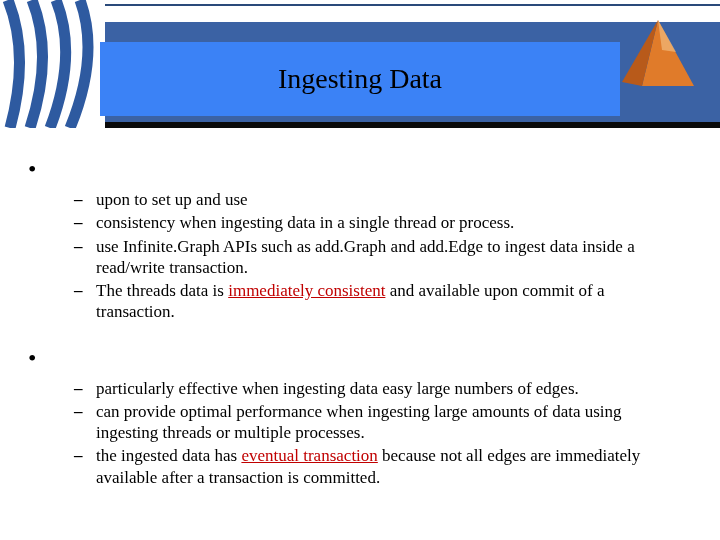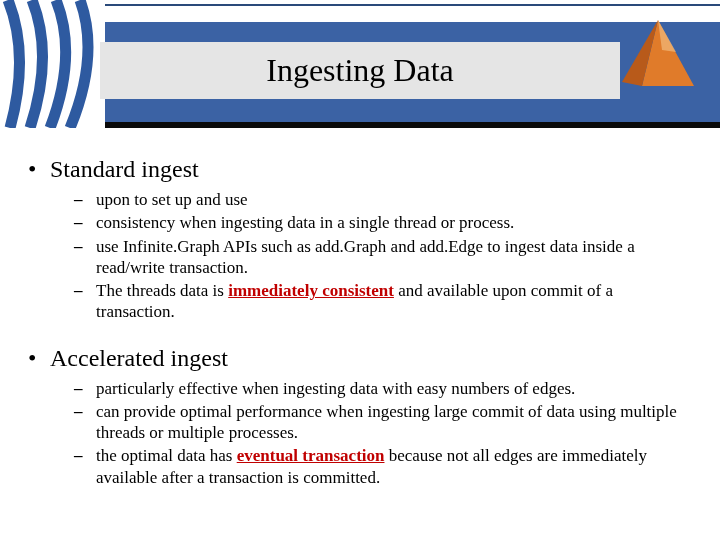--- a/index.html
+++ b/index.html
@@ -57,27 +57,27 @@
     width: 80px;
     height: 78px;
     z-index: 3;
   }
   .title {
     position: absolute;
     top: 42px;
     left: 0;
     right: 0;
     text-align: center;
-    font-size: 32px;
+    font-size: 28px;
     color: #000;
     z-index: 4;
-    background: #e5e5e5;
+    background: #3b82f6;
     width: 520px;
     margin-left: 100px;
-    padding: 10px 0;
+    padding: 21px 0;
   }
   .content {
     padding: 30px 26px 0 26px;
     font-size: 20px;
     color: #000;
   }
   .bullet-main {
     display: flex;
     align-items: baseline;
     margin-bottom: 6px;
@@ -100,21 +100,21 @@
     line-height: 1.25;
     margin-bottom: 2px;
   }
   .sub-item .dash {
     width: 22px;
     flex-shrink: 0;
     font-weight: bold;
   }
   .sub-item .txt { flex: 1; padding-right: 8px; }
   .red { color: #c00000; }
-  .underline { text-decoration: underline; font-weight: bold; }
+  .underline { text-decoration: underline; }
 </style>
 </head>
 <body>
 
 <div class="header">
   <div class="header-top-line"></div>
   <div class="header-banner"></div>
   <div class="header-banner-shadow"></div>
 
   <div class="logo-waves">
@@ -135,21 +135,20 @@
     </svg>
   </div>
 
   <div class="title">Ingesting Data</div>
 </div>
 
 <div class="content">
 
   <div class="bullet-main">
     <span class="dot">•</span>
-    <span>Standard ingest</span>
   </div>
   <div class="sublist">
       <div class="sub-item">
         <span class="dash">–</span>
         <span class="txt"><span>upon to set up and use</span></span>
       </div>
       <div class="sub-item">
         <span class="dash">–</span>
         <span class="txt"><span>consistency when ingesting data in a single thread or process.</span></span>
       </div>
@@ -158,30 +157,29 @@
         <span class="txt"><span>use Infinite.Graph APIs such as add.Graph and add.Edge to ingest data inside a read/write transaction.</span></span>
       </div>
       <div class="sub-item">
         <span class="dash">–</span>
         <span class="txt"><span>The threads data is </span><span class="red underline">immediately consistent</span><span> and available upon commit of a transaction.</span></span>
       </div>
     </div>
 
   <div class="bullet-main">
     <span class="dot">•</span>
-    <span>Accelerated ingest</span>
   </div>
   <div class="sublist">
       <div class="sub-item">
         <span class="dash">–</span>
-        <span class="txt"><span>particularly effective when ingesting data with easy numbers of edges.</span></span>
+        <span class="txt"><span>particularly effective when ingesting data easy large numbers of edges.</span></span>
       </div>
       <div class="sub-item">
         <span class="dash">–</span>
-        <span class="txt"><span>can provide optimal performance when ingesting large commit of data using multiple threads or multiple processes.</span></span>
+        <span class="txt"><span>can provide optimal performance when ingesting large amounts of data using ingesting threads or multiple processes.</span></span>
       </div>
       <div class="sub-item">
         <span class="dash">–</span>
-        <span class="txt"><span>the optimal data has </span><span class="red underline">eventual transaction</span><span> because not all edges are immediately available after a transaction is committed.</span></span>
+        <span class="txt"><span>the ingested data has </span><span class="red underline">eventual transaction</span><span> because not all edges are immediately available after a transaction is committed.</span></span>
       </div>
     </div>
 
 </div>
 
 </body></html>

